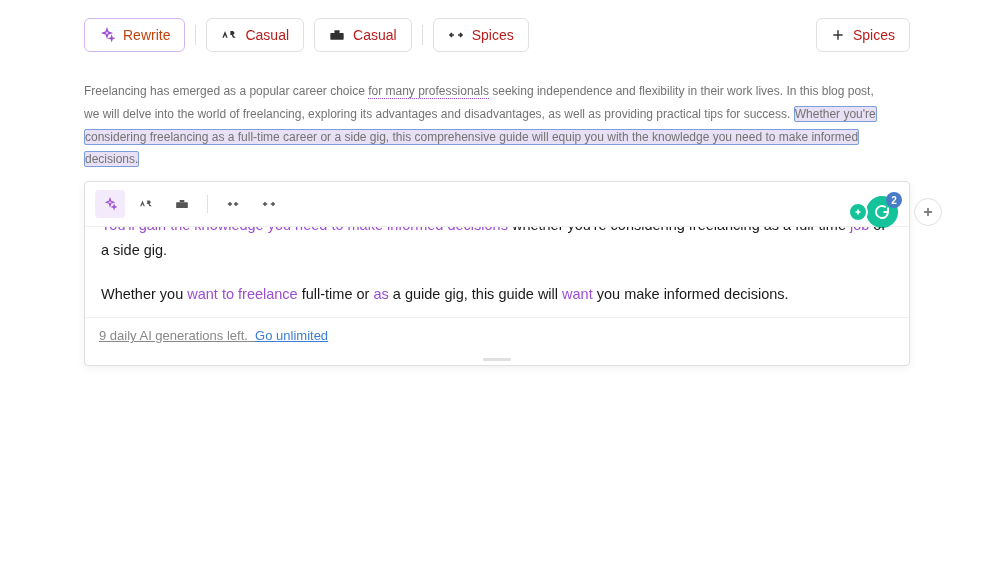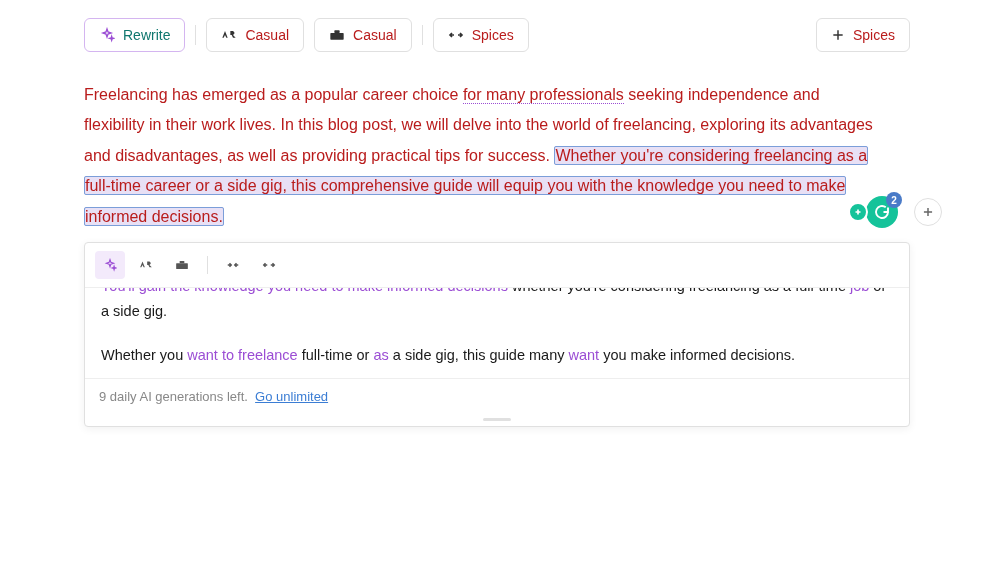--- a/index.html
+++ b/index.html
@@ -1,25 +1,25 @@
 <!DOCTYPE html>
 <html><head>
   <meta charset="utf-8">
   <style>
     * { box-sizing: border-box; margin: 0; padding: 0; }
     body { font-family: -apple-system, BlinkMacSystemFont, 'Segoe UI', sans-serif; background: #fff; color: #1a1a1a; width: 994px; height: 584px; position: relative; }
     
     .toolbar { display: flex; align-items: center; gap: 10px; padding: 18px 84px; }
     .toolbar-btn { display: inline-flex; align-items: center; gap: 8px; padding: 8px 14px; border: 1px solid #e0e0e0; border-radius: 6px; background: #fff; font-size: 14px; cursor: pointer; color: #b91c1c; }
-    .toolbar-btn.primary { border-color: #d4b5f0; color: #0f766e; justify-content: center; }
+    .toolbar-btn.primary { border-color: #d4b5f0; color: #c2410c; justify-content: center; }
     .toolbar-btn.primary svg { stroke: #9b4dd4; }
     .toolbar-divider { width: 1px; height: 20px; background: #e0e0e0; }
     .toolbar-right { margin-left: auto; }
     
-    .content { padding: 10px 113px 0 84px; line-height: 1.9; font-size: 16px; color: #b91c1c; position: relative; }
+    .content { padding: 10px 113px 0 84px; line-height: 1.9; font-size: 12px; color: #737373; position: relative; }
     .content p { margin-bottom: 10px; }
     .underline-purple { border-bottom: 1px dotted #9b4dd4; }
     .highlight-selection { background: #e8e0f5; border: 1px solid #7b9ed9; border-radius: 2px; padding: 0; box-decoration-break: clone; -webkit-box-decoration-break: clone; }
     
     .floating-actions { position: absolute; right: 52px; top: 196px; display: flex; align-items: center; gap: 6px; }
     .circle-btn { width: 28px; height: 28px; border-radius: 50%; display: flex; align-items: center; justify-content: center; background: #fff; border: 1px solid #e0e0e0; cursor: pointer; }
     .grammarly { position: relative; width: 32px; height: 32px; border-radius: 50%; background: #15c39a; display: flex; align-items: center; justify-content: center; cursor: pointer; }
     .grammarly-badge { position: absolute; top: -4px; right: -4px; width: 16px; height: 16px; border-radius: 50%; background: #4a7bc8; color: #fff; font-size: 10px; font-weight: 600; display: flex; align-items: center; justify-content: center; }
     .grammarly-aux { width: 20px; height: 20px; border-radius: 50%; background: #15c39a; border: 2px solid #fff; margin-right: -8px; display: flex; align-items: center; justify-content: center; position: relative; z-index: 1; }
     
@@ -27,21 +27,21 @@
     .suggestions-toolbar { display: flex; align-items: center; gap: 6px; padding: 8px 10px; border-bottom: 1px solid #eee; }
     .sug-tool-btn { width: 30px; height: 28px; border-radius: 4px; display: flex; align-items: center; justify-content: center; cursor: pointer; border: none; background: transparent; }
     .sug-tool-btn.active { background: #f3eafb; }
     .sug-tool-divider { width: 1px; height: 18px; background: #e0e0e0; margin: 0 4px; }
     
     .suggestions-list { max-height: 140px; overflow-y: scroll; position: relative; }
     .suggestion-item { padding: 10px 16px; font-size: 14.5px; line-height: 1.7; cursor: pointer; color: #1a1a1a; }
     .purple-word { color: #9b4dd4; }
     .struck { text-decoration: line-through; color: #9b4dd4; }
     
-    .suggestions-footer { padding: 10px 14px; font-size: 13px; color: #888; border-top: 1px solid #eee; }
+    .suggestions-footer { padding: 10px 14px; font-size: 13px; color: #888; border-top: 1px solid #eee; text-decoration: underline; }
     .suggestions-footer a { color: #3b7dd4; text-decoration: underline; }
     
     .panel-handle { height: 12px; display: flex; align-items: center; justify-content: center; }
     .panel-handle-line { width: 28px; height: 3px; background: #e0e0e0; border-radius: 3px; }
     
     
     .suggestions-list::-webkit-scrollbar { width: 12px; }
     .suggestions-list::-webkit-scrollbar-thumb { background: #c8c8c8; border: 3px solid #fff; border-radius: 6px; }
     .suggestions-list::-webkit-scrollbar-track { background: #f5f5f5; }
   </style>
@@ -139,21 +139,21 @@
       <svg width="14" height="10" viewBox="0 0 24 16" fill="none" stroke="#555" stroke-width="2.5">
           <path d="M9 8 L3 8 M6 5 L3 8 L6 11 M15 8 L21 8 M18 5 L21 8 L18 11"></path>
         </svg>
     </button>
   </div>
   <div class="suggestions-list">
     <div class="suggestion-item" style="margin-top:-24px;">
       <span class="struck">You'll gain the knowledge you need to make informed decisions</span><span> whether you're considering freelancing as a full-time </span><span class="purple-word">job</span><span> or a side gig.</span>
     </div>
     <div class="suggestion-item">
-      <span>Whether you </span><span class="purple-word">want to freelance</span><span> full-time or </span><span class="purple-word">as</span><span> a side gig, this guide many </span><span class="purple-word">want</span><span> you make informed decisions.</span>
+      <span>Whether you </span><span class="purple-word">want to freelance</span><span> full-time or </span><span class="purple-word">as</span><span> a guide gig, this guide will </span><span class="purple-word">want</span><span> you make informed decisions.</span>
     </div>
   </div>
   <div class="suggestions-footer">
     <span>9 daily AI generations left.</span>&nbsp;&nbsp;<a href="#">Go unlimited</a>
   </div>
   <div class="panel-handle">
       <div class="panel-handle-line"></div>
     </div>
 </div>
 

